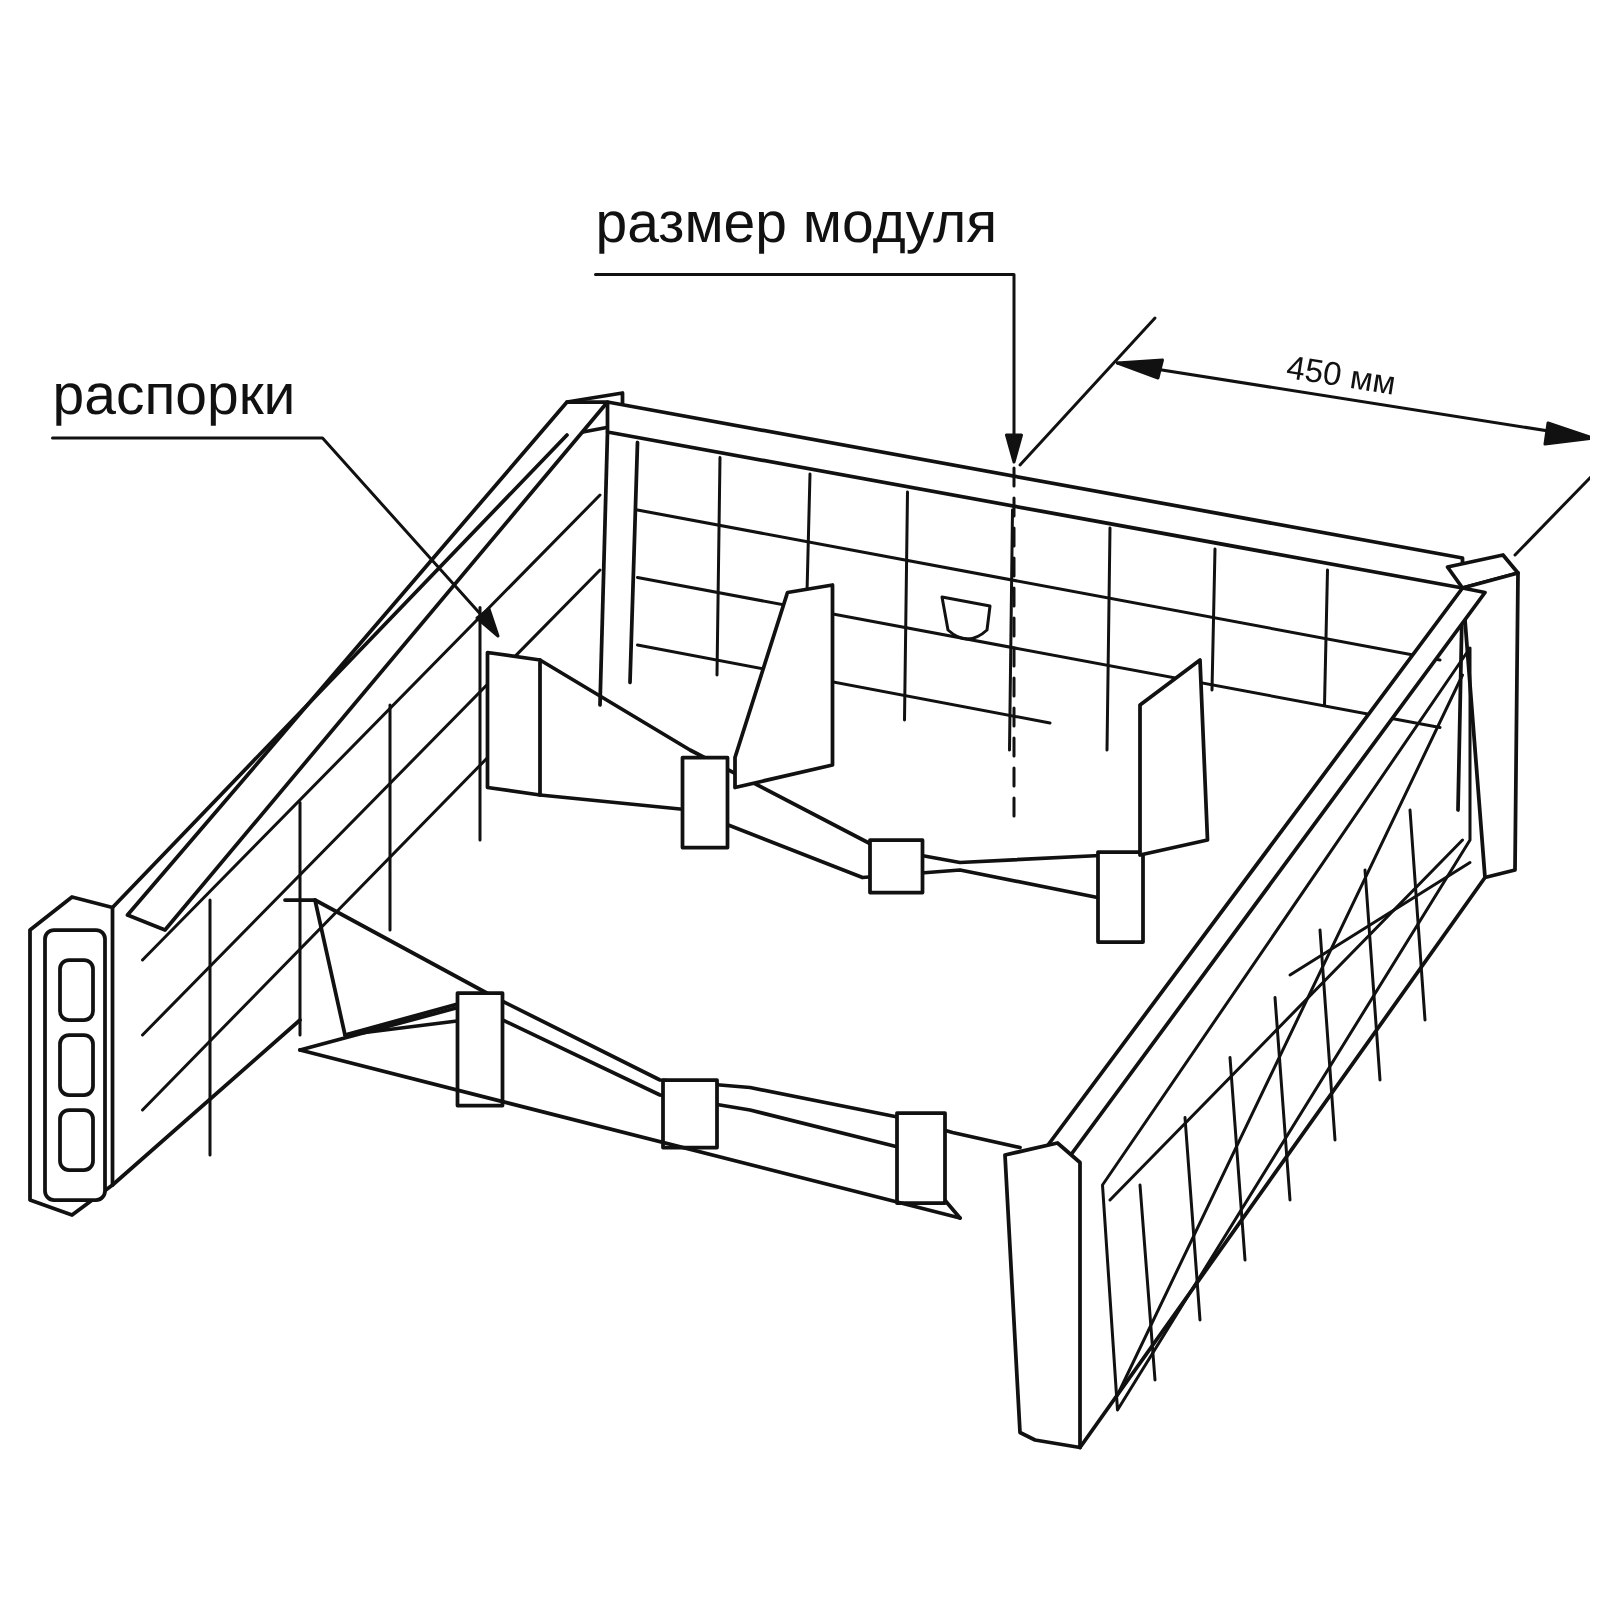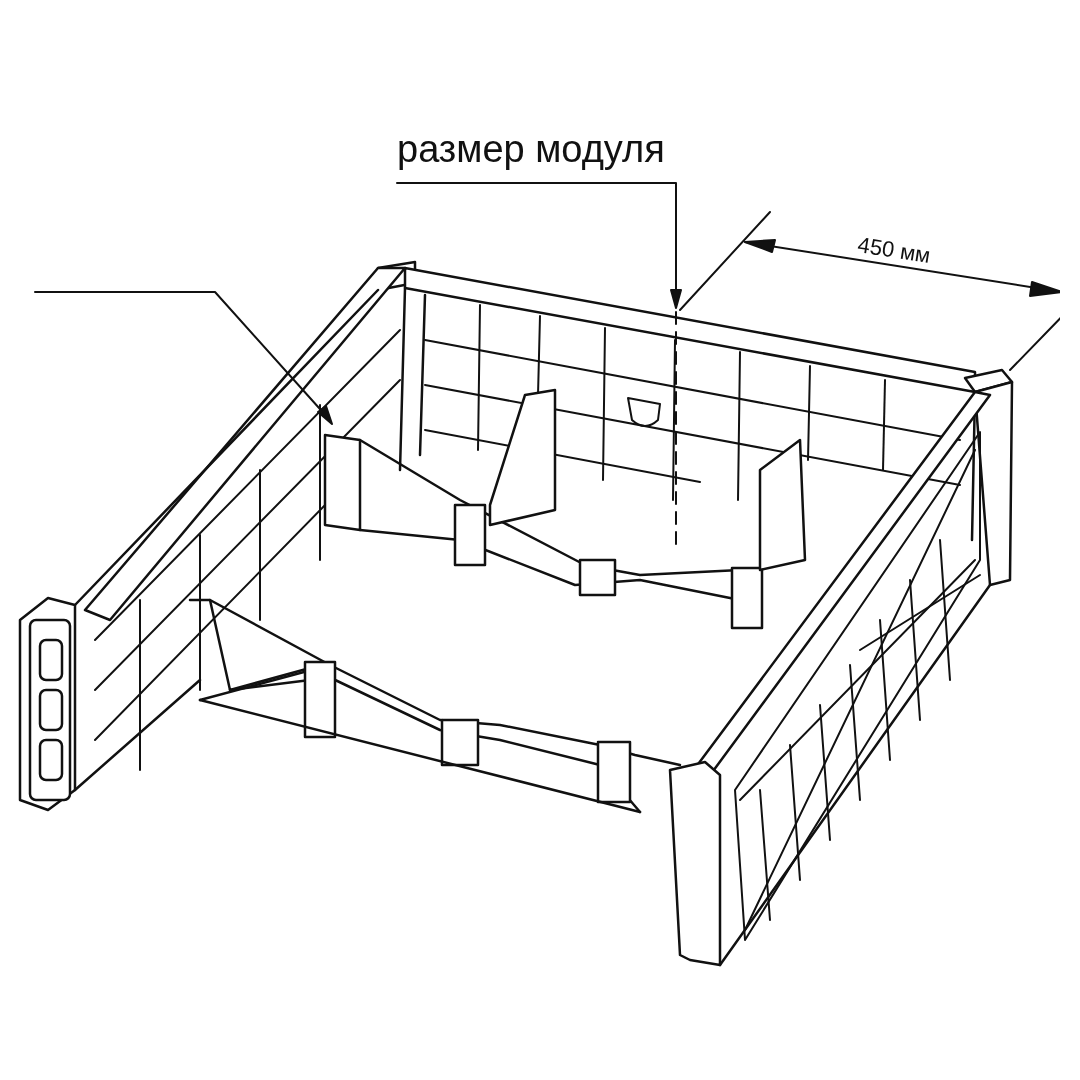--- a/index.html
+++ b/index.html
@@ -107,14 +107,15 @@
       <polygon points="332,424 318,412 326,406" fill="#111"></polygon>
       <line x1="680" y1="310" x2="770" y2="212"></line>
       <line x1="1010" y1="370" x2="1078" y2="300"></line>
       <line x1="745" y1="242" x2="1062" y2="292"></line>
       <polygon points="745,242 775,240 772,252" fill="#111"></polygon>
       <polygon points="1062,292 1032,282 1030,296" fill="#111"></polygon>
     </g>
   </svg>
 
   <div class="label-text" style="left:397px; top:128px; font-size:38px;">размер модуля</div>
+  <div class="label-text" style="left:35px; top:243px; font-size:38px;">распорки</div>
   <div class="label-text" style="left:860px; top:232px; font-size:22px; transform:rotate(9deg); transform-origin:left top;">450 мм</div>
 </div>
 
 </body></html>

